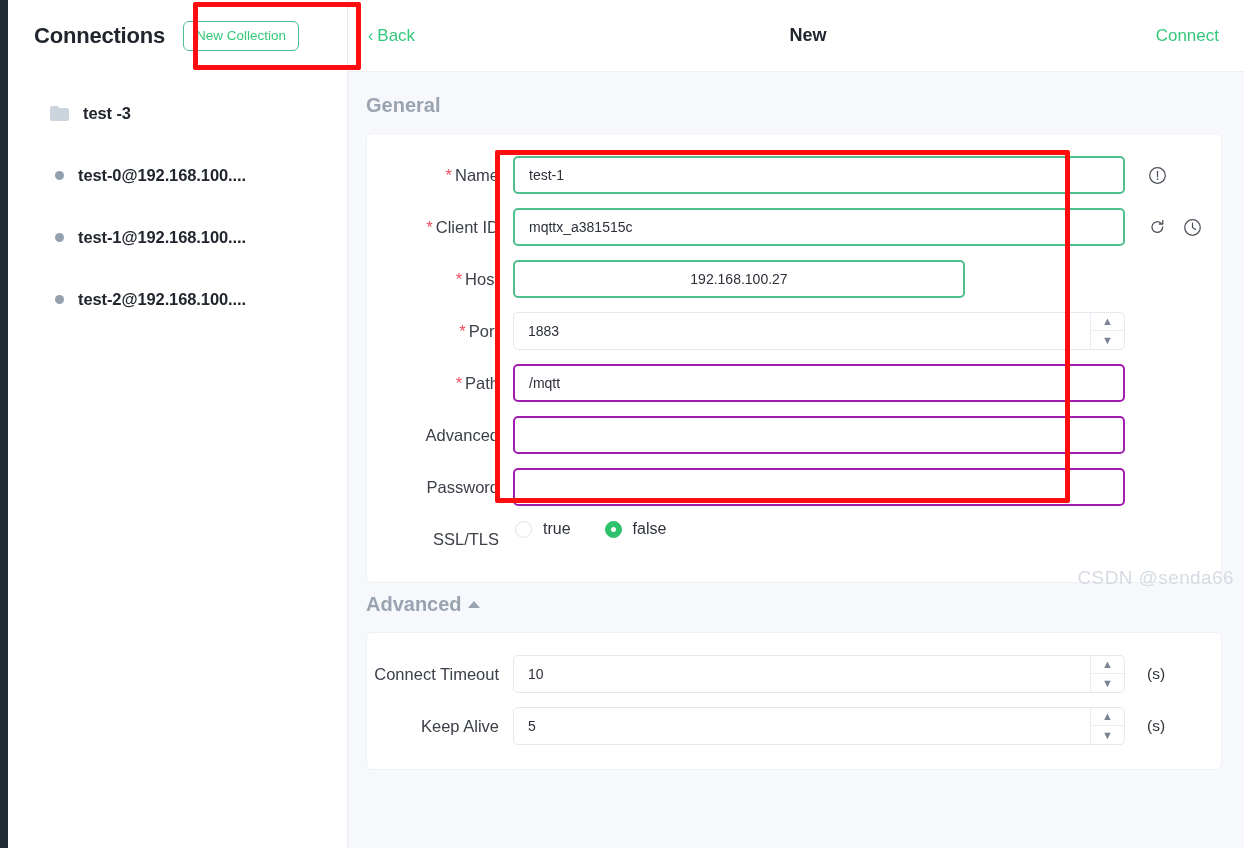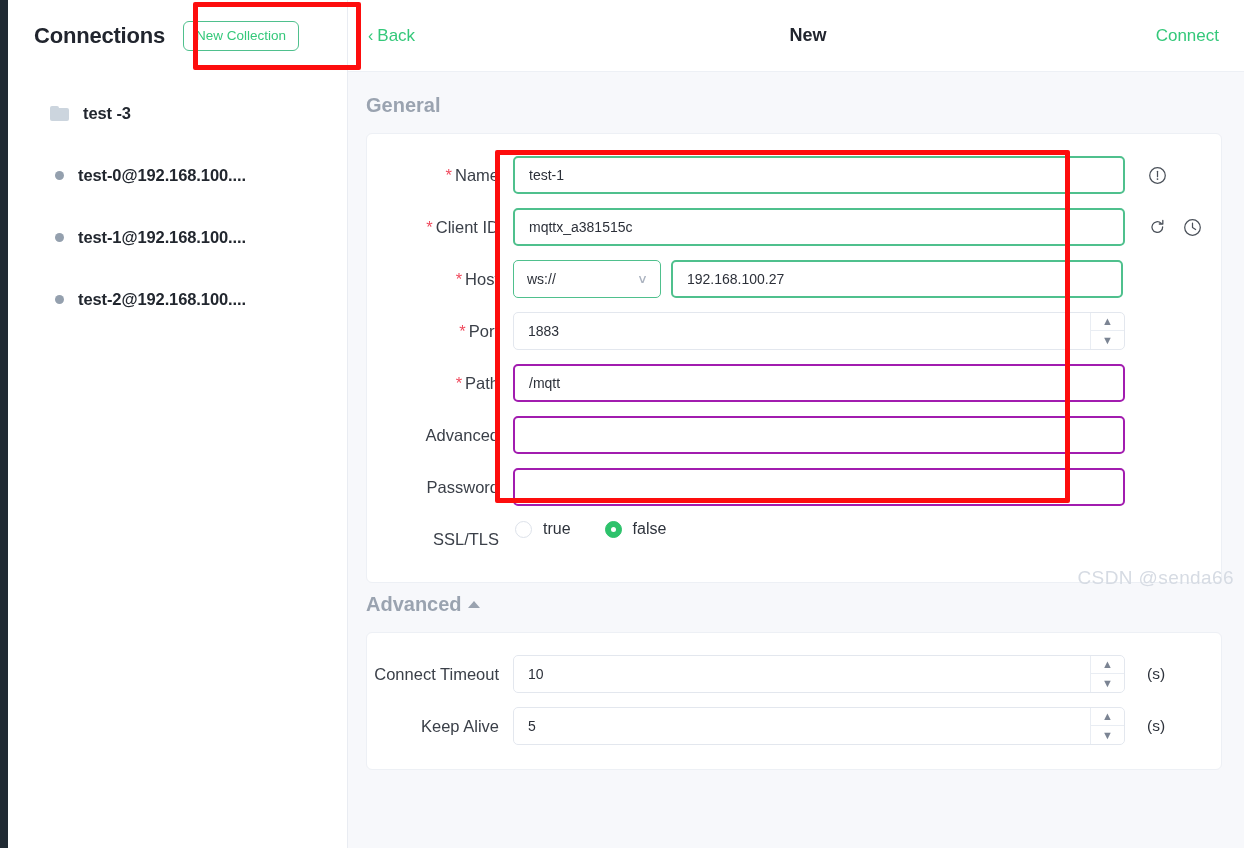--- a/index.html
+++ b/index.html
@@ -282,20 +282,21 @@
   }
   .chev-down {
     color: #aab2bf;
     font-size: 12px;
     line-height: 1;
     transform: scaleX(1.25);
   }
   .host-input {
     width: 452px;
     flex: 0 0 452px;
+    text-align: center;
   }
 
   
   .trail-icons {
     display: flex;
     align-items: center;
     gap: 16px;
     margin-left: 13px;
     color: #4a5059;
   }
@@ -459,24 +460,20 @@
               </svg>
             </span>
           </div>
         </div>
 
         <div class="form-row">
           <div class="form-label">
             <span class="req-star">*</span><span>Host</span>
           </div>
           <div class="field-wrap">
-            <div class="select-box">
-              <span>ws://</span>
-              <span class="chev-down">∨</span>
-            </div>
             <input class="inp green host-input" value="192.168.100.27" style="">
           </div>
         </div>
 
         <div class="form-row">
           <div class="form-label">
             <span class="req-star">*</span><span>Port</span>
           </div>
           <div class="field-wrap">
             <div class="spinner">

